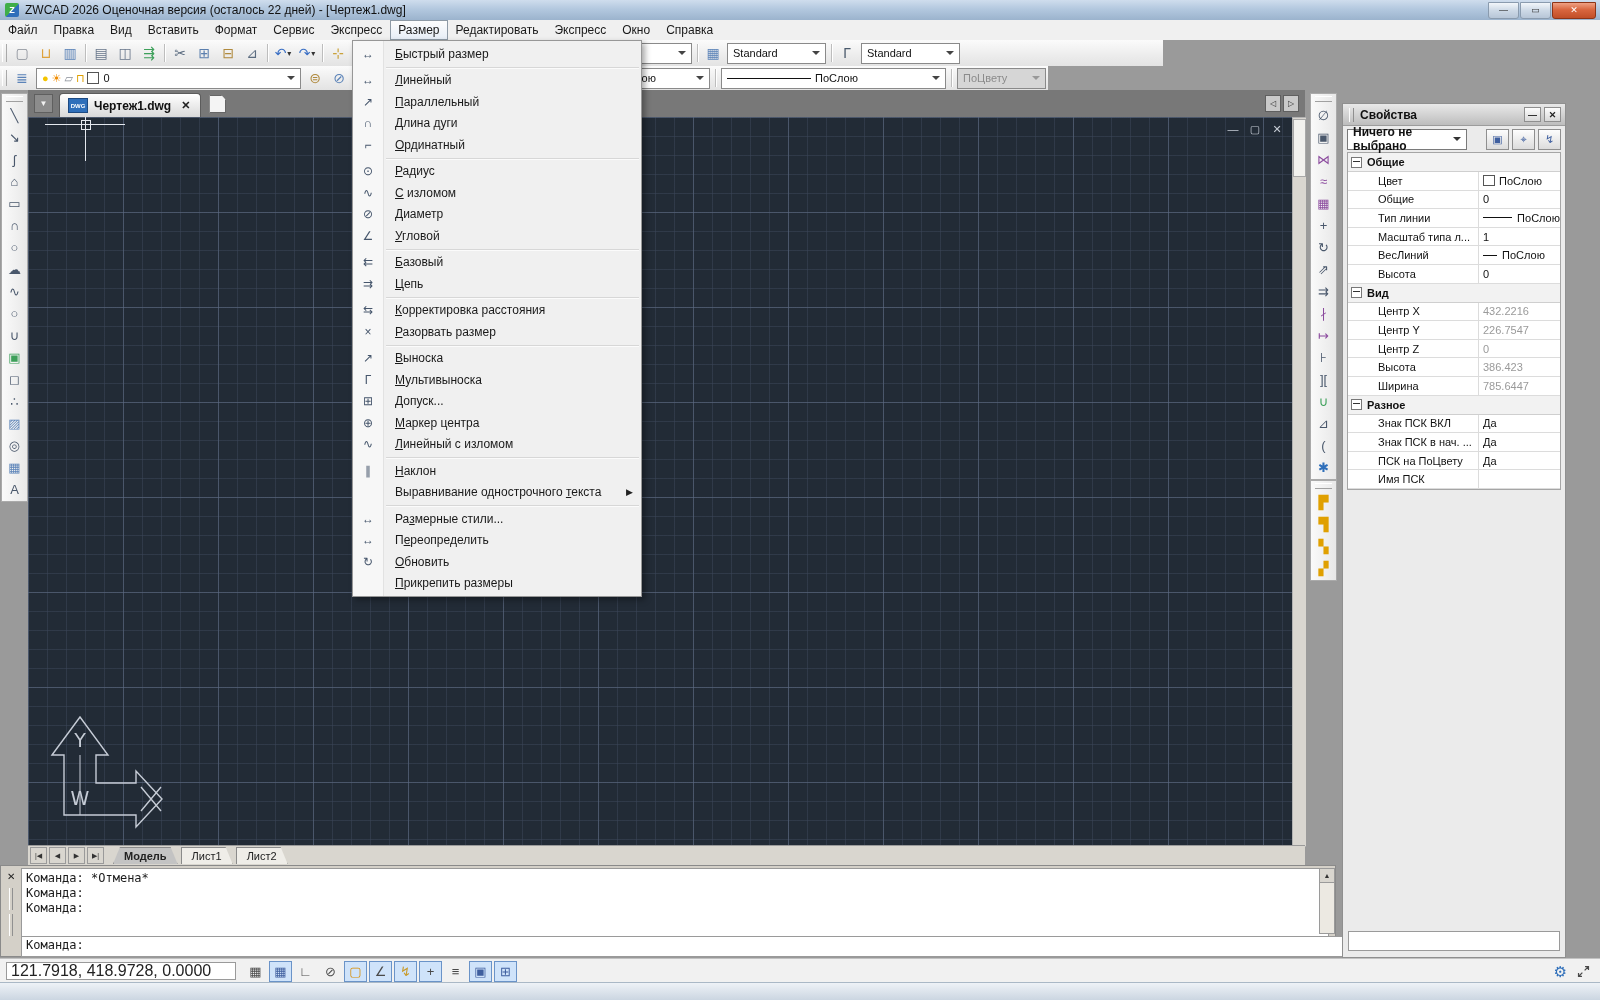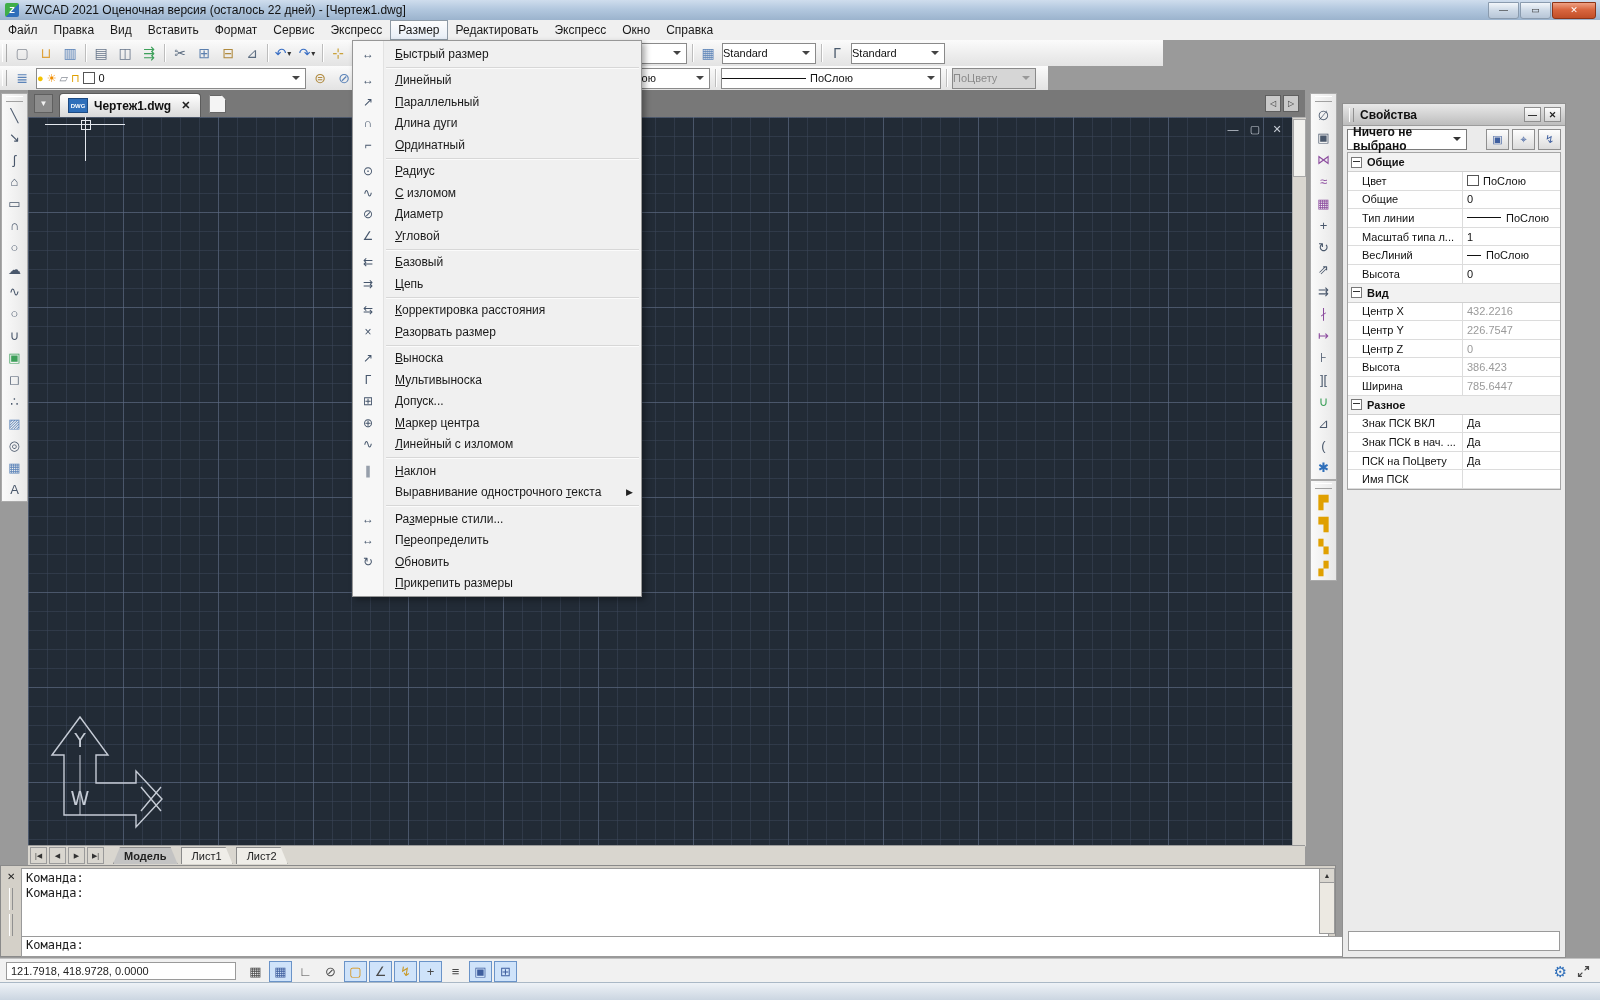--- a/index.html
+++ b/index.html
@@ -37,21 +37,21 @@
     border-bottom:1px solid #bcbcbc;display:flex;align-items:center;}
   #tb1-bar{width:1163px;}
   #tb2-bar{width:1048px;}
   .grip{width:3px;height:70%;border-left:1px solid #fff;border-right:1px solid #a9a9a9;margin:0 3px 0 2px;}
   .tbtn{width:22px;height:21px;display:flex;align-items:center;justify-content:center;
     border:1px solid transparent;border-radius:2px;position:relative;}
   .tg{font-size:14px;line-height:1;color:#4a5a6c;}
   .dd{font-size:8px;color:#333;margin-left:1px;}
   .tsep{width:1px;height:18px;background:#bdbdbd;margin:0 3px;box-shadow:1px 0 0 #fff;}
   .combo{height:19px;background:#fff;border:1px solid #8a8a8a;display:flex;align-items:center;
-    font-size:11px;color:#111;position:relative;margin:0 2px;}
+    font-size:11px;color:#111;padding-left:5px;position:relative;margin:0 2px;}
   .combo::after{content:"";position:absolute;right:5px;top:7px;border:4px solid transparent;border-top-color:#444;}
   .combo.dis{background:#d6d6d6;color:#8b8b8b;}
   .combo .lnp{display:inline-block;height:0;border-top:1px solid #111;margin-right:4px;}
   .combo.dis::after{border-top-color:#999;}
 
   
   .lglyph{font-size:11px;margin-right:3px;line-height:1;}
   .lsw{width:10px;height:10px;border:1px solid #555;background:#fff;margin-right:4px;}
 
   
@@ -115,21 +115,21 @@
   #cmd-vs{left:1318px;top:2px;width:14px;height:64px;background:#ece9e2;border:1px solid #9a9a9a;}
   #cmd-vs .up{width:100%;height:13px;background:#d9d6cf;border-bottom:1px solid #9a9a9a;
     font-size:7px;display:flex;align-items:center;justify-content:center;color:#333;}
   #cmd-input{left:20px;top:70px;width:1312px;height:17px;background:#fff;border:1px solid #9a9a9a;
     font-family:"DejaVu Sans Mono",monospace;font-size:12px;color:#1a1a1a;padding:1px 4px;}
 
   
   #statusbar{left:0;top:958px;width:1600px;height:24px;background:#f1f1f1;border-top:1px solid #c2c2c2;
     display:flex;align-items:center;}
   #coords{width:220px;height:16px;margin-left:6px;background:#fff;border:1px solid #9a9a9a;
-    font-size:11px;color:#222;padding:0 4px;display:flex;align-items:center;}
+    font-size:16px;color:#222;padding:0 4px;display:flex;align-items:center;}
   #status-toggles{display:flex;gap:2px;margin-left:8px;}
   .stgl{width:21px;height:19px;display:flex;align-items:center;justify-content:center;
     border:1px solid transparent;font-size:13px;color:#4a4a4a;}
   .stgl.on{background:#cfe3fa;border-color:#6a93c8;}
   #status-right{margin-left:auto;display:flex;align-items:center;gap:10px;padding-right:10px;}
   #gear{font-size:15px;color:#2f6fba;line-height:1;}
   #bottomframe{left:0;top:982px;width:1600px;height:18px;
     background:linear-gradient(#eef2f7,#c9d4e0);border-top:1px solid #aab8c6;}
 
   
@@ -154,36 +154,36 @@
   #props-sel{flex:1;height:19px;background:#fff;border:1px solid #7a7a7a;font-size:12px;font-weight:bold;
     display:flex;align-items:center;padding-left:5px;position:relative;color:#111;}
   #props-sel::after{content:"";position:absolute;right:5px;top:7px;border:4px solid transparent;border-top-color:#333;}
   .psbtn{width:21px;height:19px;border:1px solid #8f8f8f;background:linear-gradient(#fdfdfd,#dcdcdc);
     font-size:11px;display:flex;align-items:center;justify-content:center;color:#3f5f9f;}
   #prop-grid{margin:0 4px;background:#fff;border:1px solid #a5a5a5;font-size:11px;color:#111;}
   .ph{height:18px;display:flex;align-items:center;background:#f2f2f2;border-bottom:1px solid #cfcfcf;font-weight:bold;}
   .cbox{width:9px;height:9px;border:1px solid #777;margin:0 5px 0 3px;position:relative;background:#fff;}
   .cbox::after{content:"";position:absolute;left:1px;right:1px;top:3px;height:1px;background:#333;}
   .pr{height:17.6px;display:flex;border-bottom:1px solid #dcdcdc;}
-  .pl{width:100px;padding-left:14px;border-right:1px solid #dcdcdc;display:flex;align-items:center;
+  .pl{width:100px;padding-left:30px;border-right:1px solid #dcdcdc;display:flex;align-items:center;
       white-space:nowrap;overflow:hidden;}
   .pv{flex:1;padding-left:4px;display:flex;align-items:center;white-space:nowrap;overflow:hidden;}
   .pr.muted .pv{color:#9a9a9a;}
   .sw{width:10px;height:9px;border:1px solid #555;background:#fff;margin-right:4px;}
   .ln{display:inline-block;height:0;border-top:1px solid #111;margin-right:5px;}
   .ln.l{width:34px;} .ln.s{width:14px;}
   #props-desc{position:absolute;left:5px;right:5px;bottom:6px;height:18px;background:#fff;border:1px solid #9a9a9a;}
   #right-gray{left:1564px;top:90px;width:36px;height:868px;background:#9a9a9a;}
 </style>
 </head>
 <body>
 
 <div id="titlebar" class="abs">
   <div id="app-icon">Z</div>
-  <span>ZWCAD 2021 Оценочная версия (осталось 22 дней) - [Чертеж1.dwg]</span>
+  <span>ZWCAD 2026 Оценочная версия (осталось 22 дней) - [Чертеж1.dwg]</span>
   <div id="win-controls">
       <div class="wbtn">—</div>
       <div class="wbtn">▭</div>
       <div class="wbtn close">✕</div>
     </div>
 </div>
 
 <div id="menubar" class="abs">
   <div id="menu-items" style="display:flex;">
       <div class="mbi">Файл</div>
@@ -504,20 +504,21 @@
       <div class="stab">Лист1</div>
       <div class="stab">Лист2</div>
     </div>
 </div>
 
 <div id="cmdwin" class="abs">
   <div id="cmdx" class="abs">✕</div>
   <div class="cgrip abs" style="top:22px"></div>
   <div class="cgrip abs" style="top:48px"></div>
   <div id="cmd-hist" class="abs">
+      <div>Команда: *Отмена*</div>
       <div>Команда:</div>
       <div>Команда:</div>
     </div>
   <div id="cmd-vs" class="abs">
     <div class="up">▲</div>
   </div>
   <div id="cmd-input" class="abs">Команда:</div>
 </div>
 
 <div id="statusbar" class="abs">

